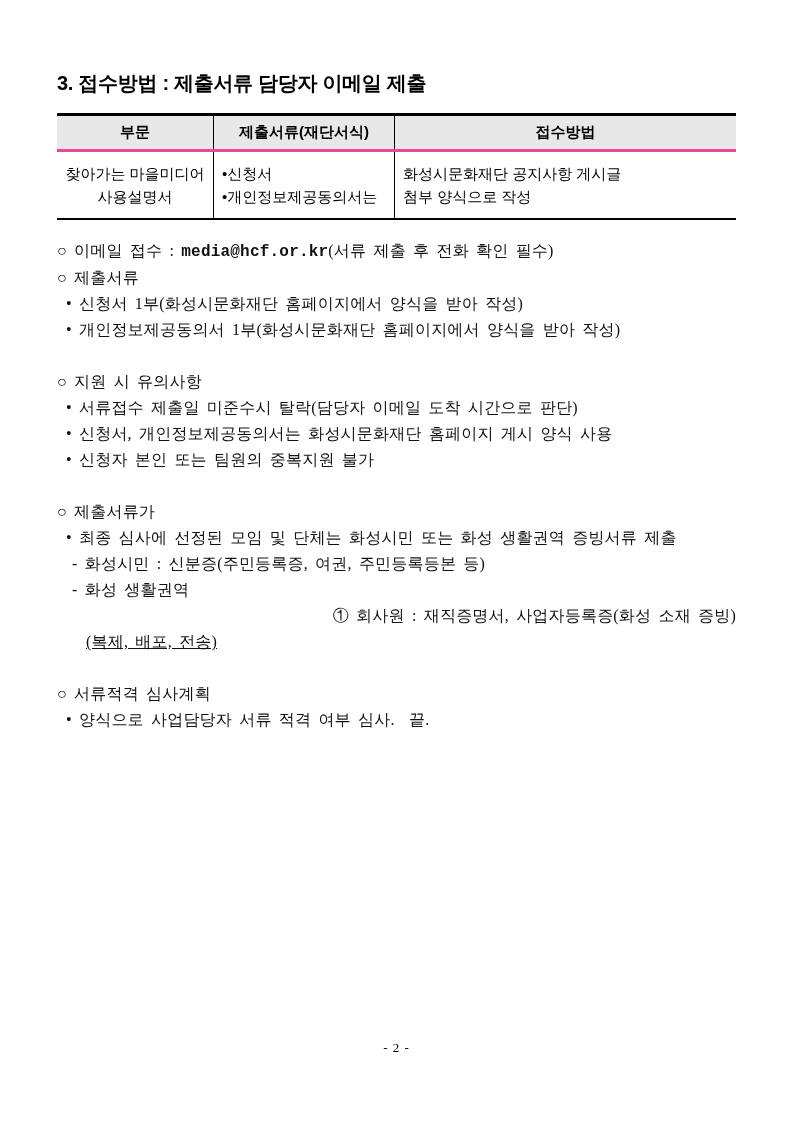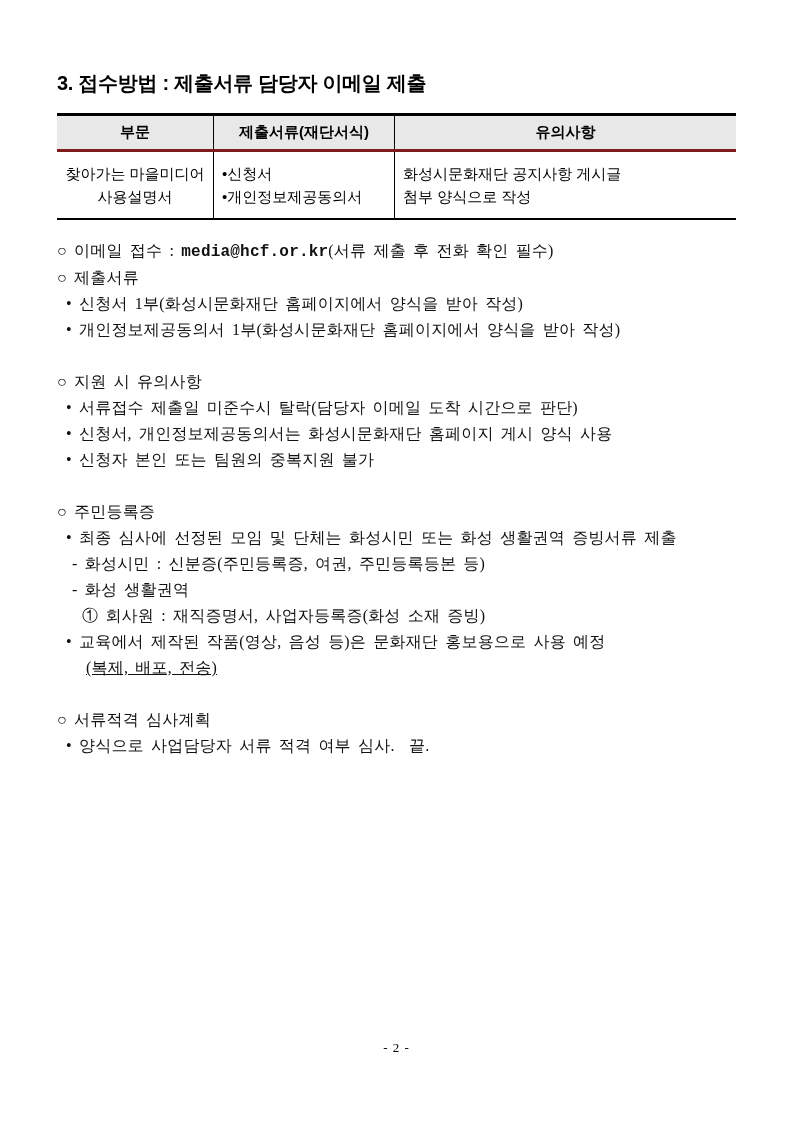--- a/index.html
+++ b/index.html
@@ -32,21 +32,21 @@
     border-collapse: collapse;
     table-layout: fixed;
     font-family: "Liberation Sans", "DejaVu Sans", sans-serif;
     font-size: 15px;
     border-top: 3px solid #000;
     border-bottom: 2px solid #000;
     color: #000;
   }
   table.doc-table th {
     background: #e8e8e8;
-    border-bottom: 3px solid #7f1d1d;
+    border-bottom: 3px solid #ec4899;
     font-weight: bold;
     height: 33px;
     text-align: center;
     padding: 0;
   }
   table.doc-table td {
     height: 58px;
     vertical-align: middle;
     padding: 4px 8px;
   }
@@ -62,21 +62,21 @@
   .content { margin-top: 18px; }
   .line {
     font-size: 16px;
     line-height: 26px;
     white-space: pre-wrap;
     word-spacing: 3px;
     letter-spacing: 0.2px;
   }
   .ind-bullet { padding-left: 9px; }
   .ind-dash   { padding-left: 15px; }
-  .ind-num    { padding-left: 25px; }
+  .ind-num    { padding-left: 25px; text-align: right; }
   .ind-cont   { padding-left: 29px; text-decoration: underline; }
   .spacer { height: 26px; }
   .bold { font-weight: bold; font-family: Liberation Mono, monospace; }
   .footer {
     position: absolute;
     left: 0;
     top: 1040px;
     width: 793px;
     text-align: center;
     font-size: 13px;
@@ -89,32 +89,32 @@
 
 <div class="page">
 
   <h1 class="title">3. 접수방법 : 제출서류 담당자 이메일 제출</h1>
 
   <table class="doc-table">
     <thead>
       <tr>
         <th class="col-category">부문</th>
         <th class="col-documents">제출서류(재단서식)</th>
-        <th>유의사항</th>
+        <th>접수방법</th>
       </tr>
     </thead>
     <tbody>
       <tr>
         <td class="td-center">
           <div class="cell-line">찾아가는 마을미디어</div>
           <div class="cell-line">사용설명서</div>
         </td>
         <td>
           <div class="cell-line">•신청서</div>
-          <div class="cell-line">•개인정보제공동의서</div>
+          <div class="cell-line">•개인정보제공동의서는</div>
         </td>
         <td>
           <div class="cell-line">화성시문화재단 공지사항 게시글</div>
           <div class="cell-line">첨부 양식으로 작성</div>
         </td>
       </tr>
     </tbody>
   </table>
 
   <div class="content">
@@ -128,26 +128,25 @@
 
     <div class="spacer"></div>
 
     <div class="line">○ 지원 시 유의사항</div>
     <div class="line ind-bullet">• 서류접수 제출일 미준수시 탈락(담당자 이메일 도착 시간으로 판단)</div>
     <div class="line ind-bullet">• 신청서, 개인정보제공동의서는 화성시문화재단 홈페이지 게시 양식 사용</div>
     <div class="line ind-bullet">• 신청자 본인 또는 팀원의 중복지원 불가</div>
 
     <div class="spacer"></div>
 
-    <div class="line">○ 주민등록증</div>
+    <div class="line">○ 제출서류가</div>
     <div class="line ind-bullet">• 최종 심사에 선정된 모임 및 단체는 화성시민 또는 화성 생활권역 증빙서류 제출</div>
     <div class="line ind-dash">- 화성시민 : 신분증(주민등록증, 여권, 주민등록등본 등)</div>
     <div class="line ind-dash">- 화성 생활권역</div>
     <div class="line ind-num">① 회사원 : 재직증명서, 사업자등록증(화성 소재 증빙)</div>
-    <div class="line ind-bullet">• 교육에서 제작된 작품(영상, 음성 등)은 문화재단 홍보용으로 사용 예정</div>
     <div class="line ind-cont">(복제, 배포, 전송)</div>
 
     <div class="spacer"></div>
 
     <div class="line">○ 서류적격 심사계획</div>
     <div class="line ind-bullet">• 양식으로 사업담당자 서류 적격 여부 심사.  끝.</div>
 
   </div>
 
   <div class="footer">- 2 -</div>

